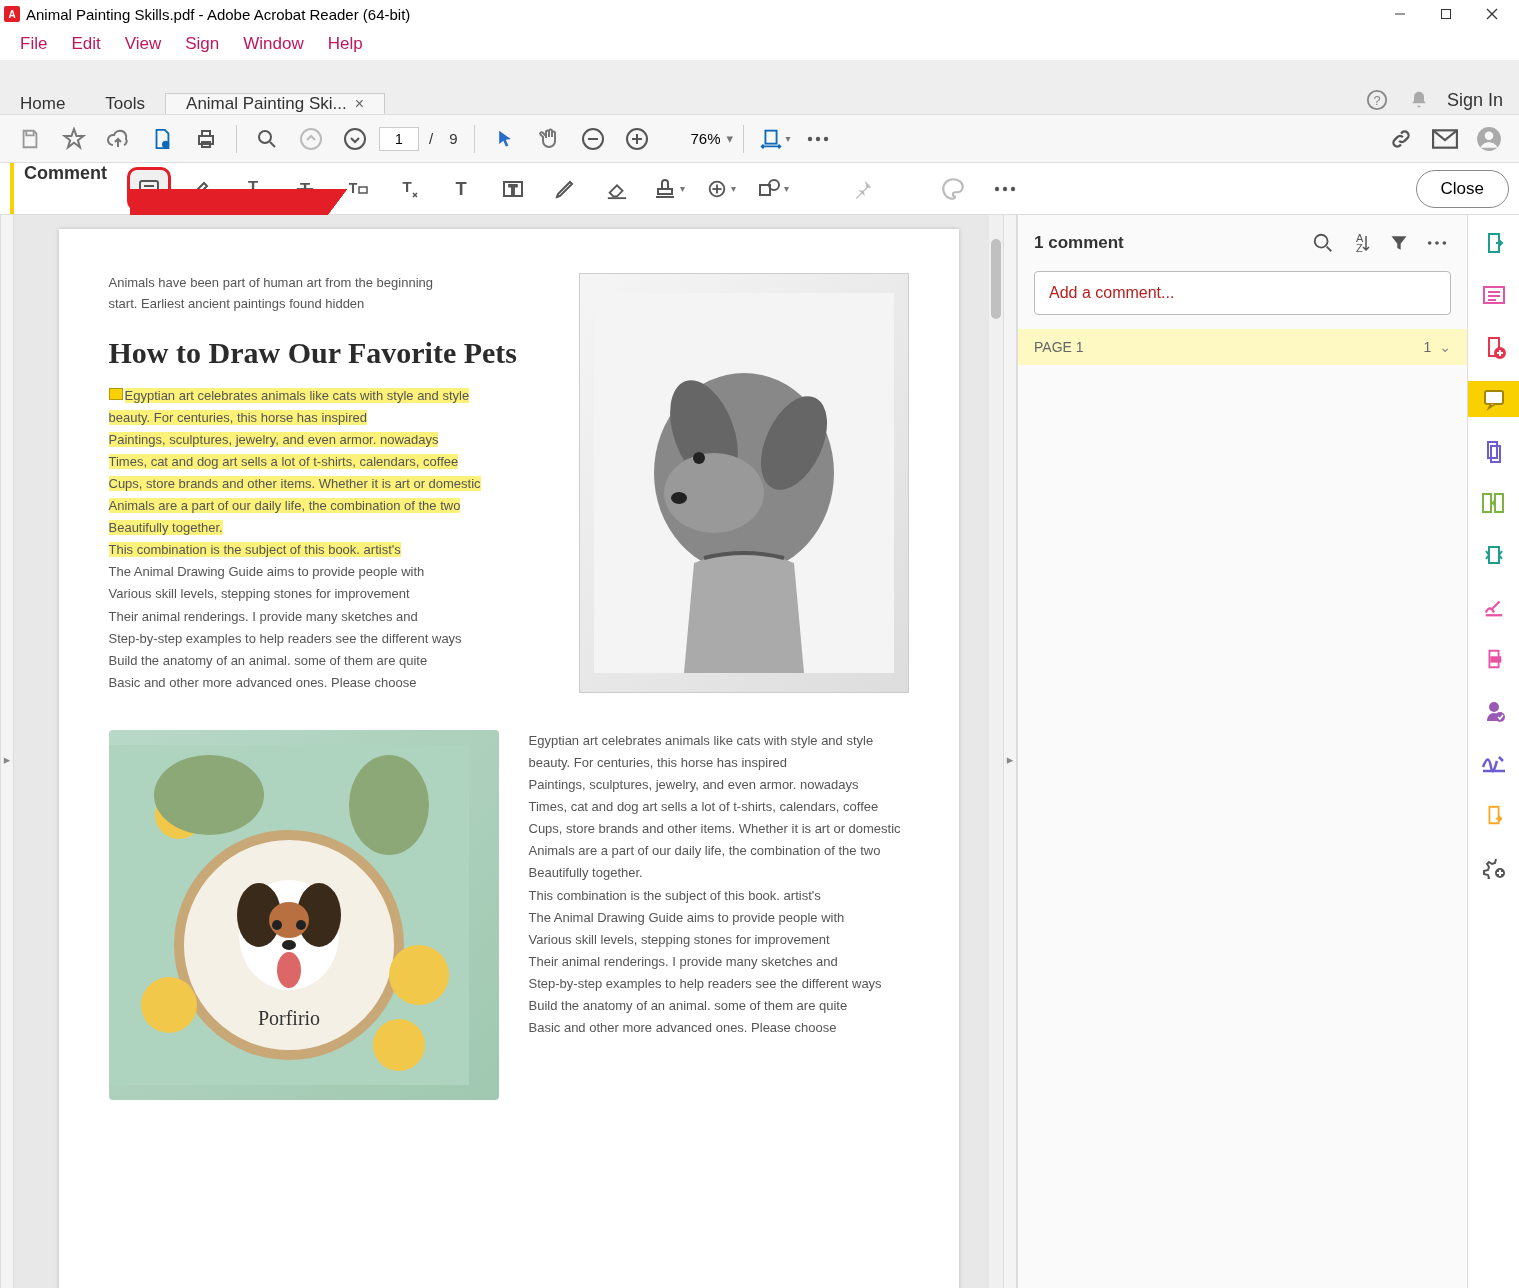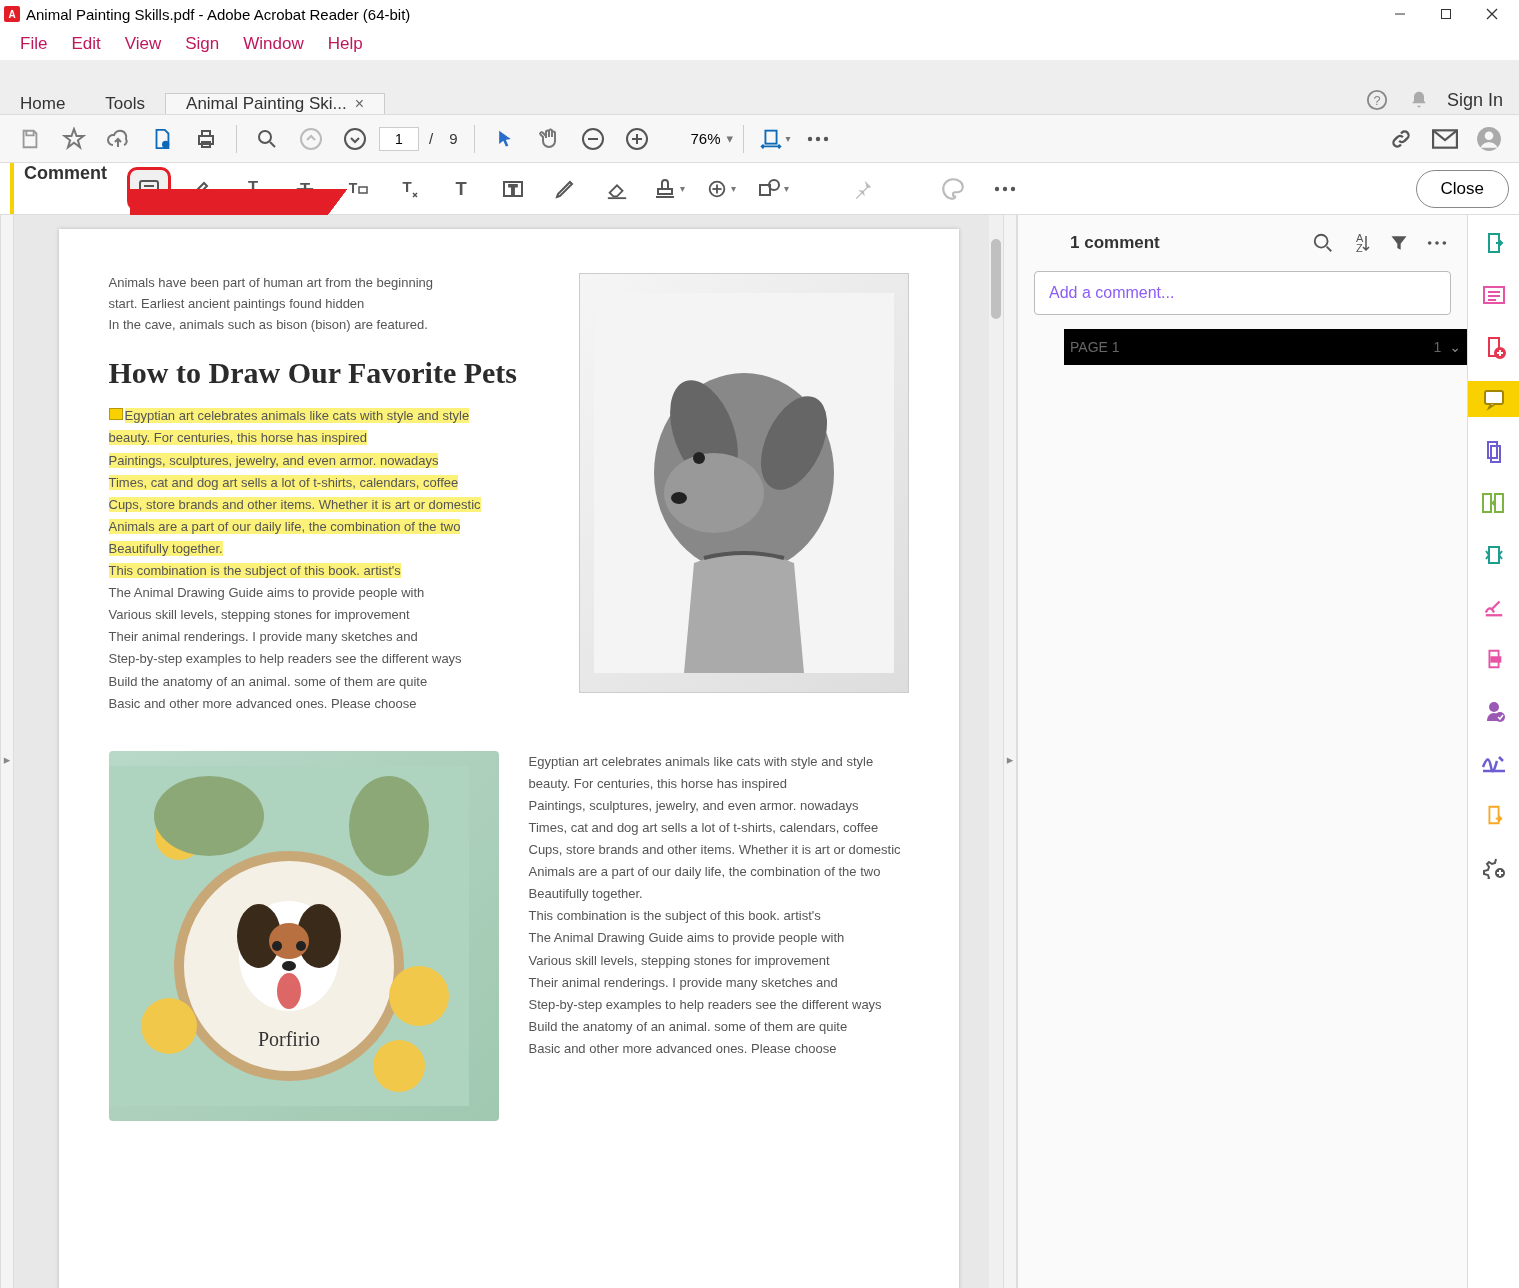--- a/index.html
+++ b/index.html
@@ -62,24 +62,24 @@
 .doc-bottom { display: flex; gap: 30px; margin-top: 36px; }
 .flower-img { width: 390px; height: 370px; background: linear-gradient(135deg,#b8d8c8,#a0c8b0); border-radius: 4px; display: flex; align-items: center; color: #666; font-size: 11px; }
 .sticky-note-marker { display: inline-block; width: 14px; height: 12px; background: #f9d100; border: 1px solid #b89800; vertical-align: text-top; margin-right: 2px; }
 
 
 .arrow-overlay { position: absolute; left: 130px; top: 26px; pointer-events: none; }
 
 
 .comments-panel { width: 450px; background: #fafafa; border-left: 1px solid #ddd; display: flex; flex-direction: column; }
 .cp-header { display: flex; align-items: center; padding: 14px 16px; gap: 10px; }
-.cp-title { font-size: 17px; font-weight: 600; flex: 1; margin-left: 36px; }
+.cp-title { font-size: 17px; font-weight: 600; flex: 1; }
 .cp-icon { width: 28px; height: 28px; display: flex; align-items: center; justify-content: center; color: #555; }
-.add-comment-input { margin: 0 16px 14px; padding: 12px 14px; border: 1px solid #bbb; border-radius: 4px; font-size: 16px; color: #8b5cf6; background: #fff; }
-.page-header { padding: 10px 6px; background: #000000; font-size: 14px; color: #666; display: flex; align-items: center; margin-left: 46px; }
+.add-comment-input { margin: 0 16px 14px; padding: 12px 14px; border: 1px solid #bbb; border-radius: 4px; font-size: 16px; color: #b91c1c; background: #fff; }
+.page-header { padding: 10px 16px; background: #fef9c3; font-size: 14px; color: #666; display: flex; align-items: center; }
 .page-header .count { margin-left: auto; margin-right: 8px; }
 .comment-item { padding: 16px; }
 .comment-avatar { width: 30px; height: 30px; border-radius: 50%; background: #666; display: flex; align-items: center; justify-content: center; color: #fff; margin-bottom: 10px; }
 .comment-text { font-size: 16px; }
 
 
 .right-tools { width: 52px; background: #fff; border-left: 1px solid #ddd; display: flex; flex-direction: column; align-items: center; padding-top: 10px; gap: 16px; }
 .rtool { width: 36px; height: 36px; display: flex; align-items: center; justify-content: center; border-radius: 4px; }
 .rtool.active { background: #f9d100; width: 52px; border-radius: 0; }
 
@@ -376,21 +376,20 @@
 
 <div class="main-area">
   <div class="left-handle">▸</div>
 
   <div class="doc-area">
     <div class="doc-page">
       <div class="doc-top">
         <div class="doc-left-col">
           <div class="intro-line">Animals have been part of human art from the beginning</div>
           <div class="intro-line">start. Earliest ancient paintings found hidden</div>
-          <div class="intro-line">In the cave, animals such as bison (bison) are featured.</div>
           <h1 class="doc-heading">How to Draw Our Favorite Pets</h1>
           <div class="body-line"><span class="sticky-note-marker"></span><span class="hl">Egyptian art celebrates animals like cats with style and style</span></div>
           <div class="body-line"><span class="hl">beauty. For centuries, this horse has inspired</span></div>
           <div class="body-line"><span class="hl">Paintings, sculptures, jewelry, and even armor. nowadays</span></div>
           <div class="body-line"><span class="hl">Times, cat and dog art sells a lot of t-shirts, calendars, coffee</span></div>
           <div class="body-line"><span class="hl">Cups, store brands and other items. Whether it is art or domestic</span></div>
           <div class="body-line"><span class="hl">Animals are a part of our daily life, the combination of the two</span></div>
           <div class="body-line"><span class="hl">Beautifully together.</span></div>
           <div class="body-line"><span class="hl">This combination is the subject of this book. artist's</span></div>
           <div class="body-line">The Animal Drawing Guide aims to provide people with</div>

